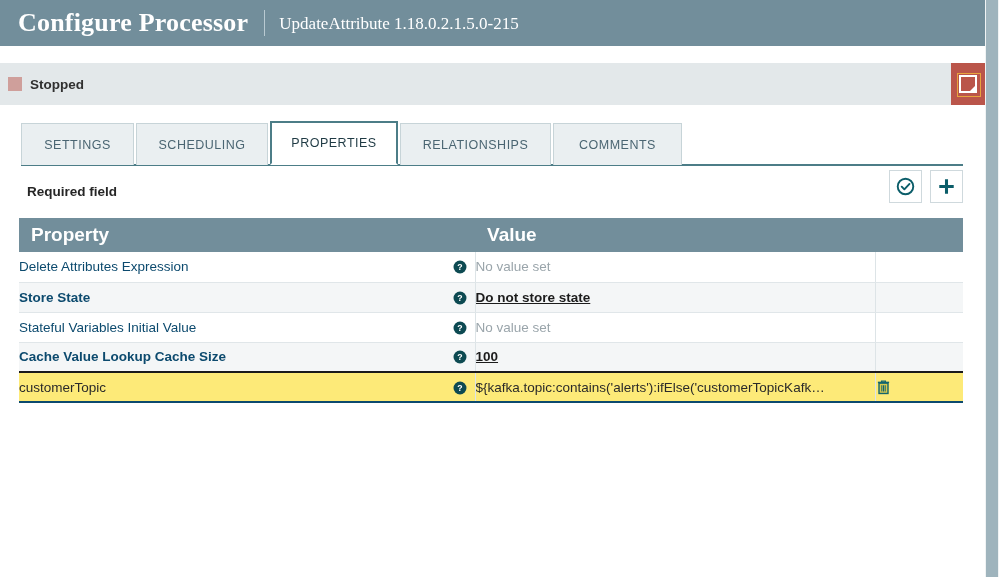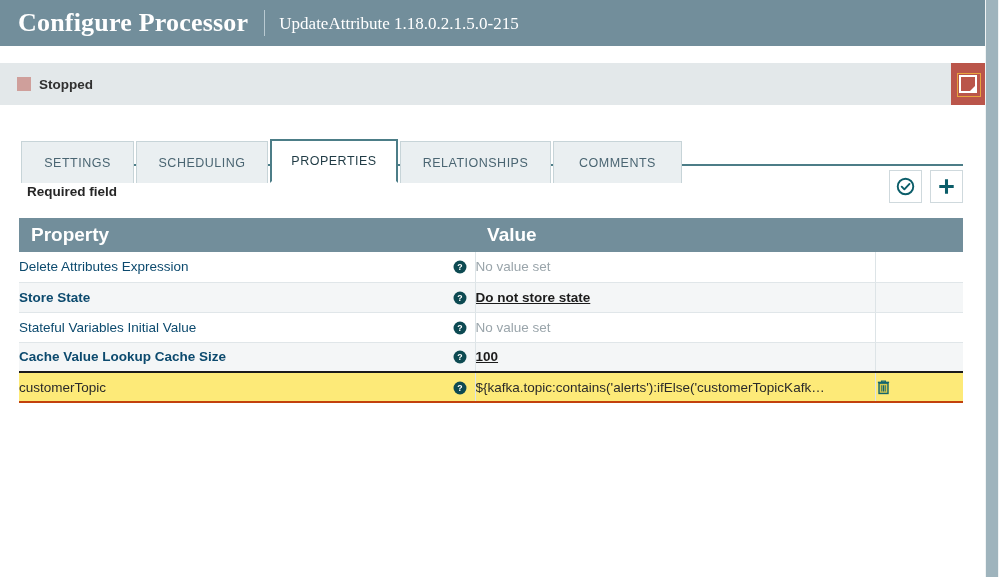--- a/index.html
+++ b/index.html
@@ -53,21 +53,21 @@
   }
 
   
   .status-bar {
     position: absolute;
     left: 0; top: 63px;
     width: 951px; height: 42px;
     background: #e3e8ea;
     display: flex;
     align-items: center;
-    padding-left: 17px;
+    padding-left: 8px;
   }
   .status-swatch {
     width: 14px; height: 14px;
     background: #cf9f9b;
     margin-right: 8px;
     flex: 0 0 auto;
   }
   .status-text {
     font-size: 13.5px;
     font-weight: bold;
@@ -101,21 +101,21 @@
     content: "";
     position: absolute;
     left: -4px; top: -4px;
     width: 22px; height: 22px;
     border: 1px solid #e8a33d;
   }
 
   
   .tab-strip {
     position: absolute;
-    left: 21px; top: 139px;
+    left: 21px; top: 121px;
     width: 942px; height: 44px;
     display: flex;
     align-items: flex-end;
   }
   .tab-underline {
     position: absolute;
     left: 21px; top: 164px;
     width: 942px; height: 2px;
     background: #4c7d87;
   }
@@ -245,21 +245,21 @@
 
   td.cell-act {
     border-left: 1px solid #dde4e7;
     text-align: left;
     padding-left: 16px;
   }
 
   tr.selected td {
     background: #fdea78 !important;
     border-top: 2px solid #1a1a1a;
-    border-bottom: 2px solid #c2410c;
+    border-bottom: 2px solid #0c4a6e;
   }
   tr.selected td.cell-prop { color: #2a2a2a; }
   tr.selected td.cell-val  { color: #2a2a2a; }
 
   .trash-btn {
     display: inline-block;
     width: 15px; height: 16px;
     cursor: pointer;
     vertical-align: middle;
   }

